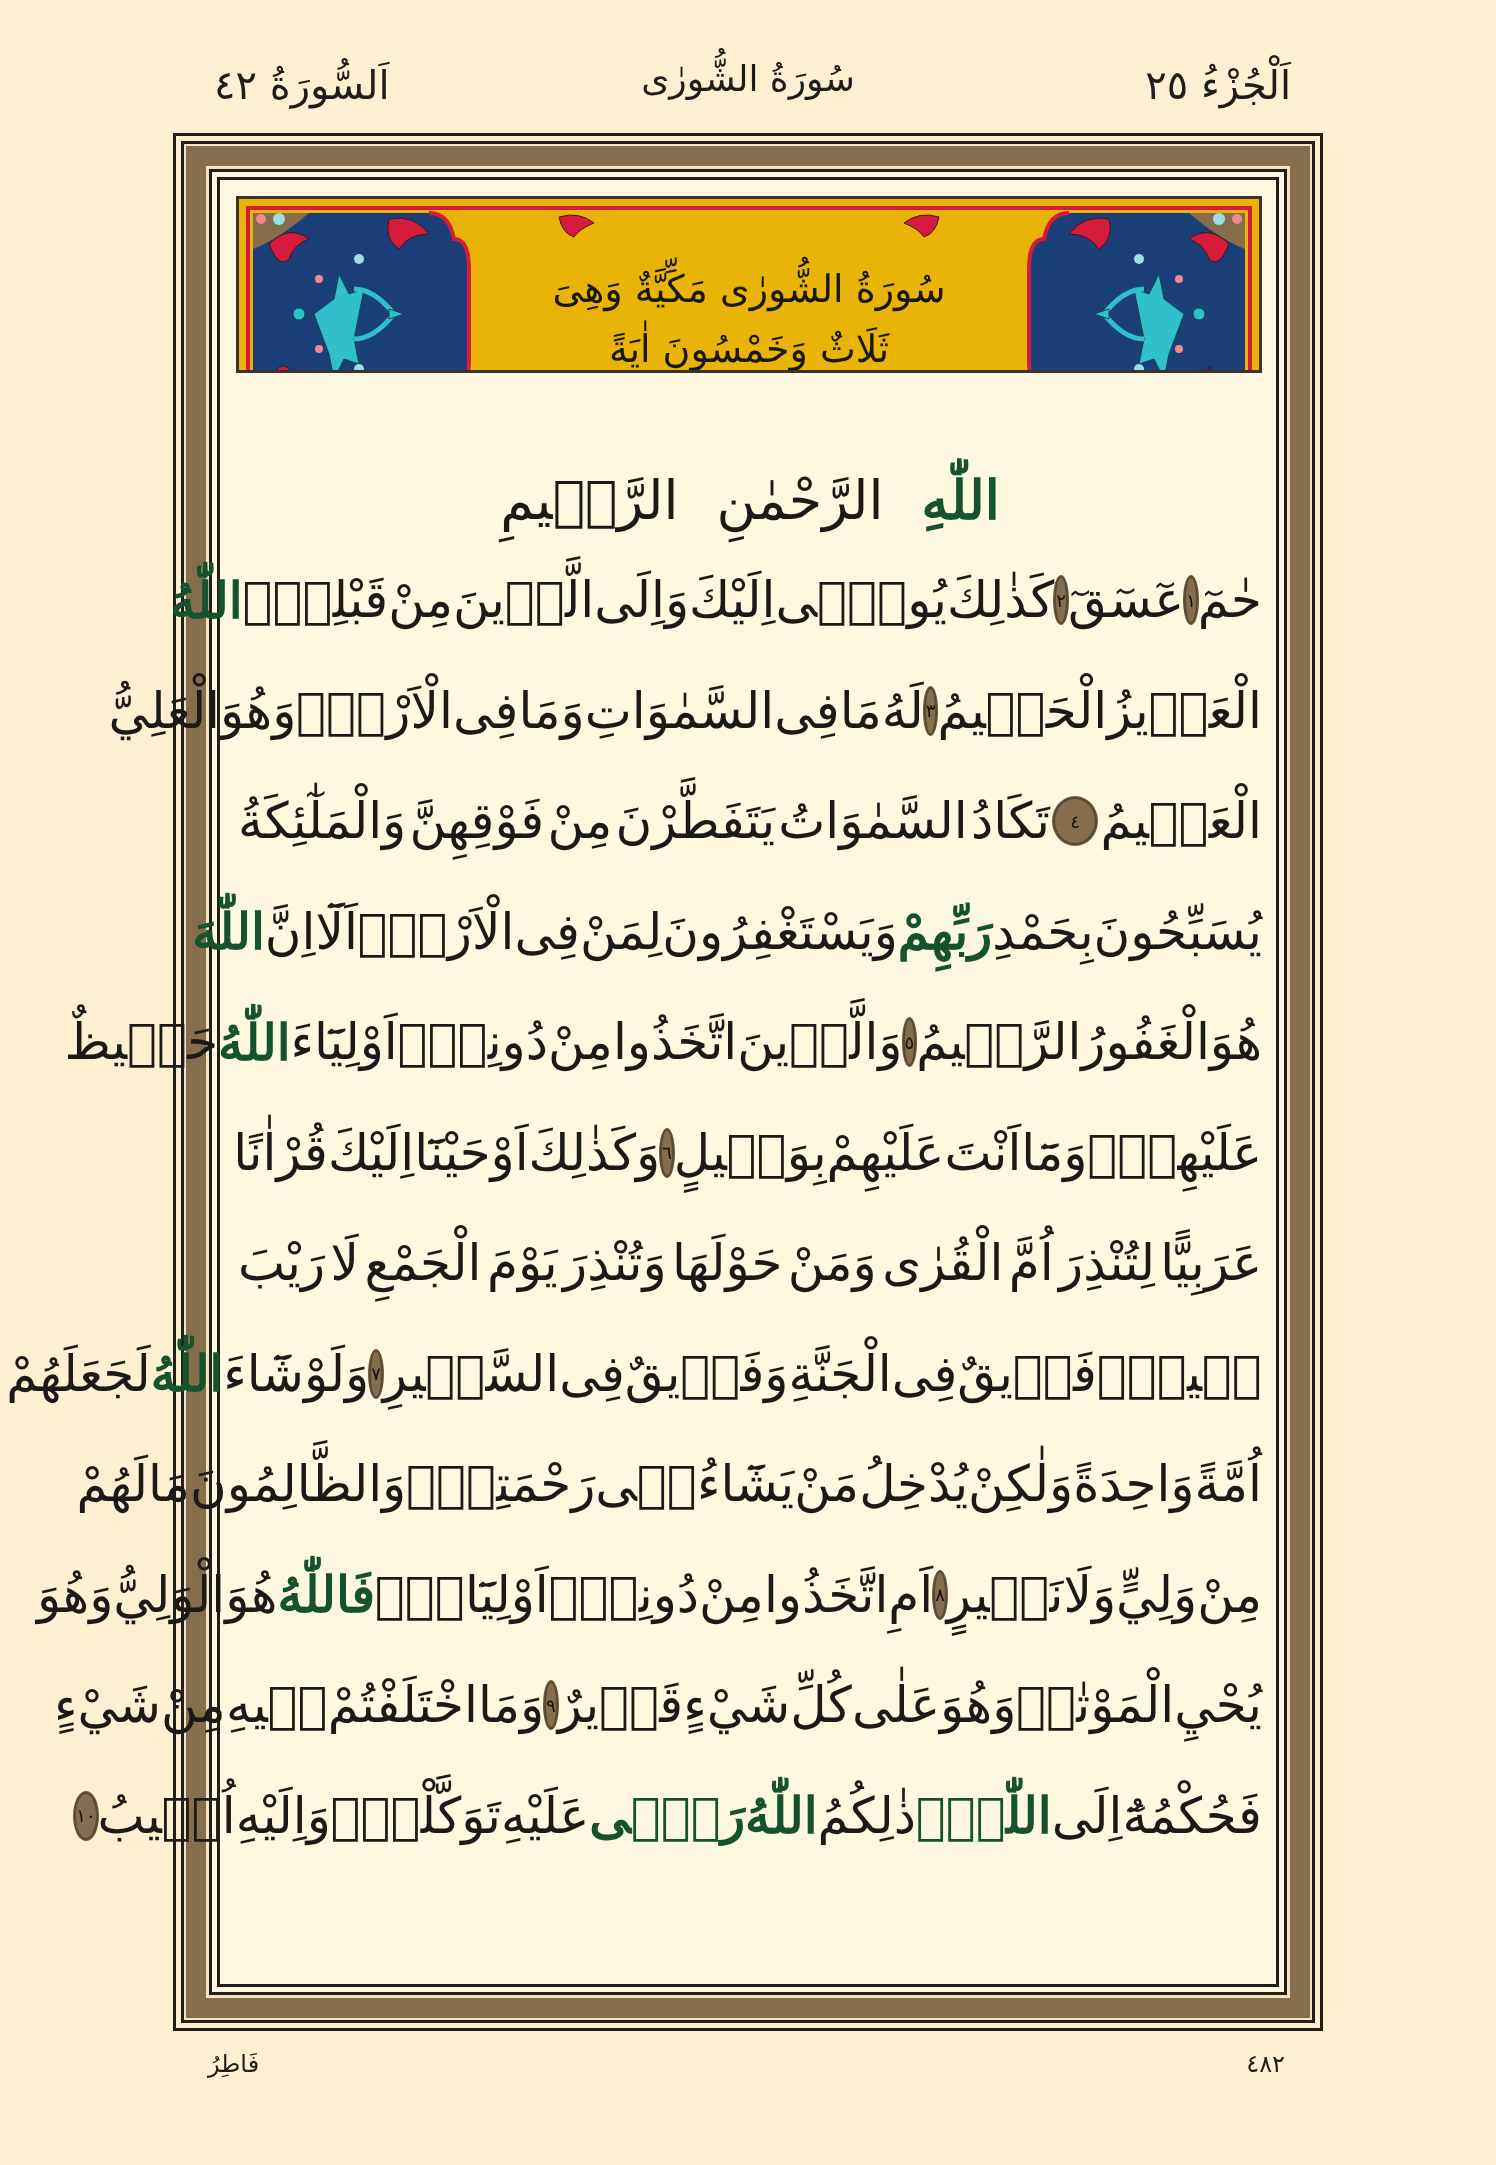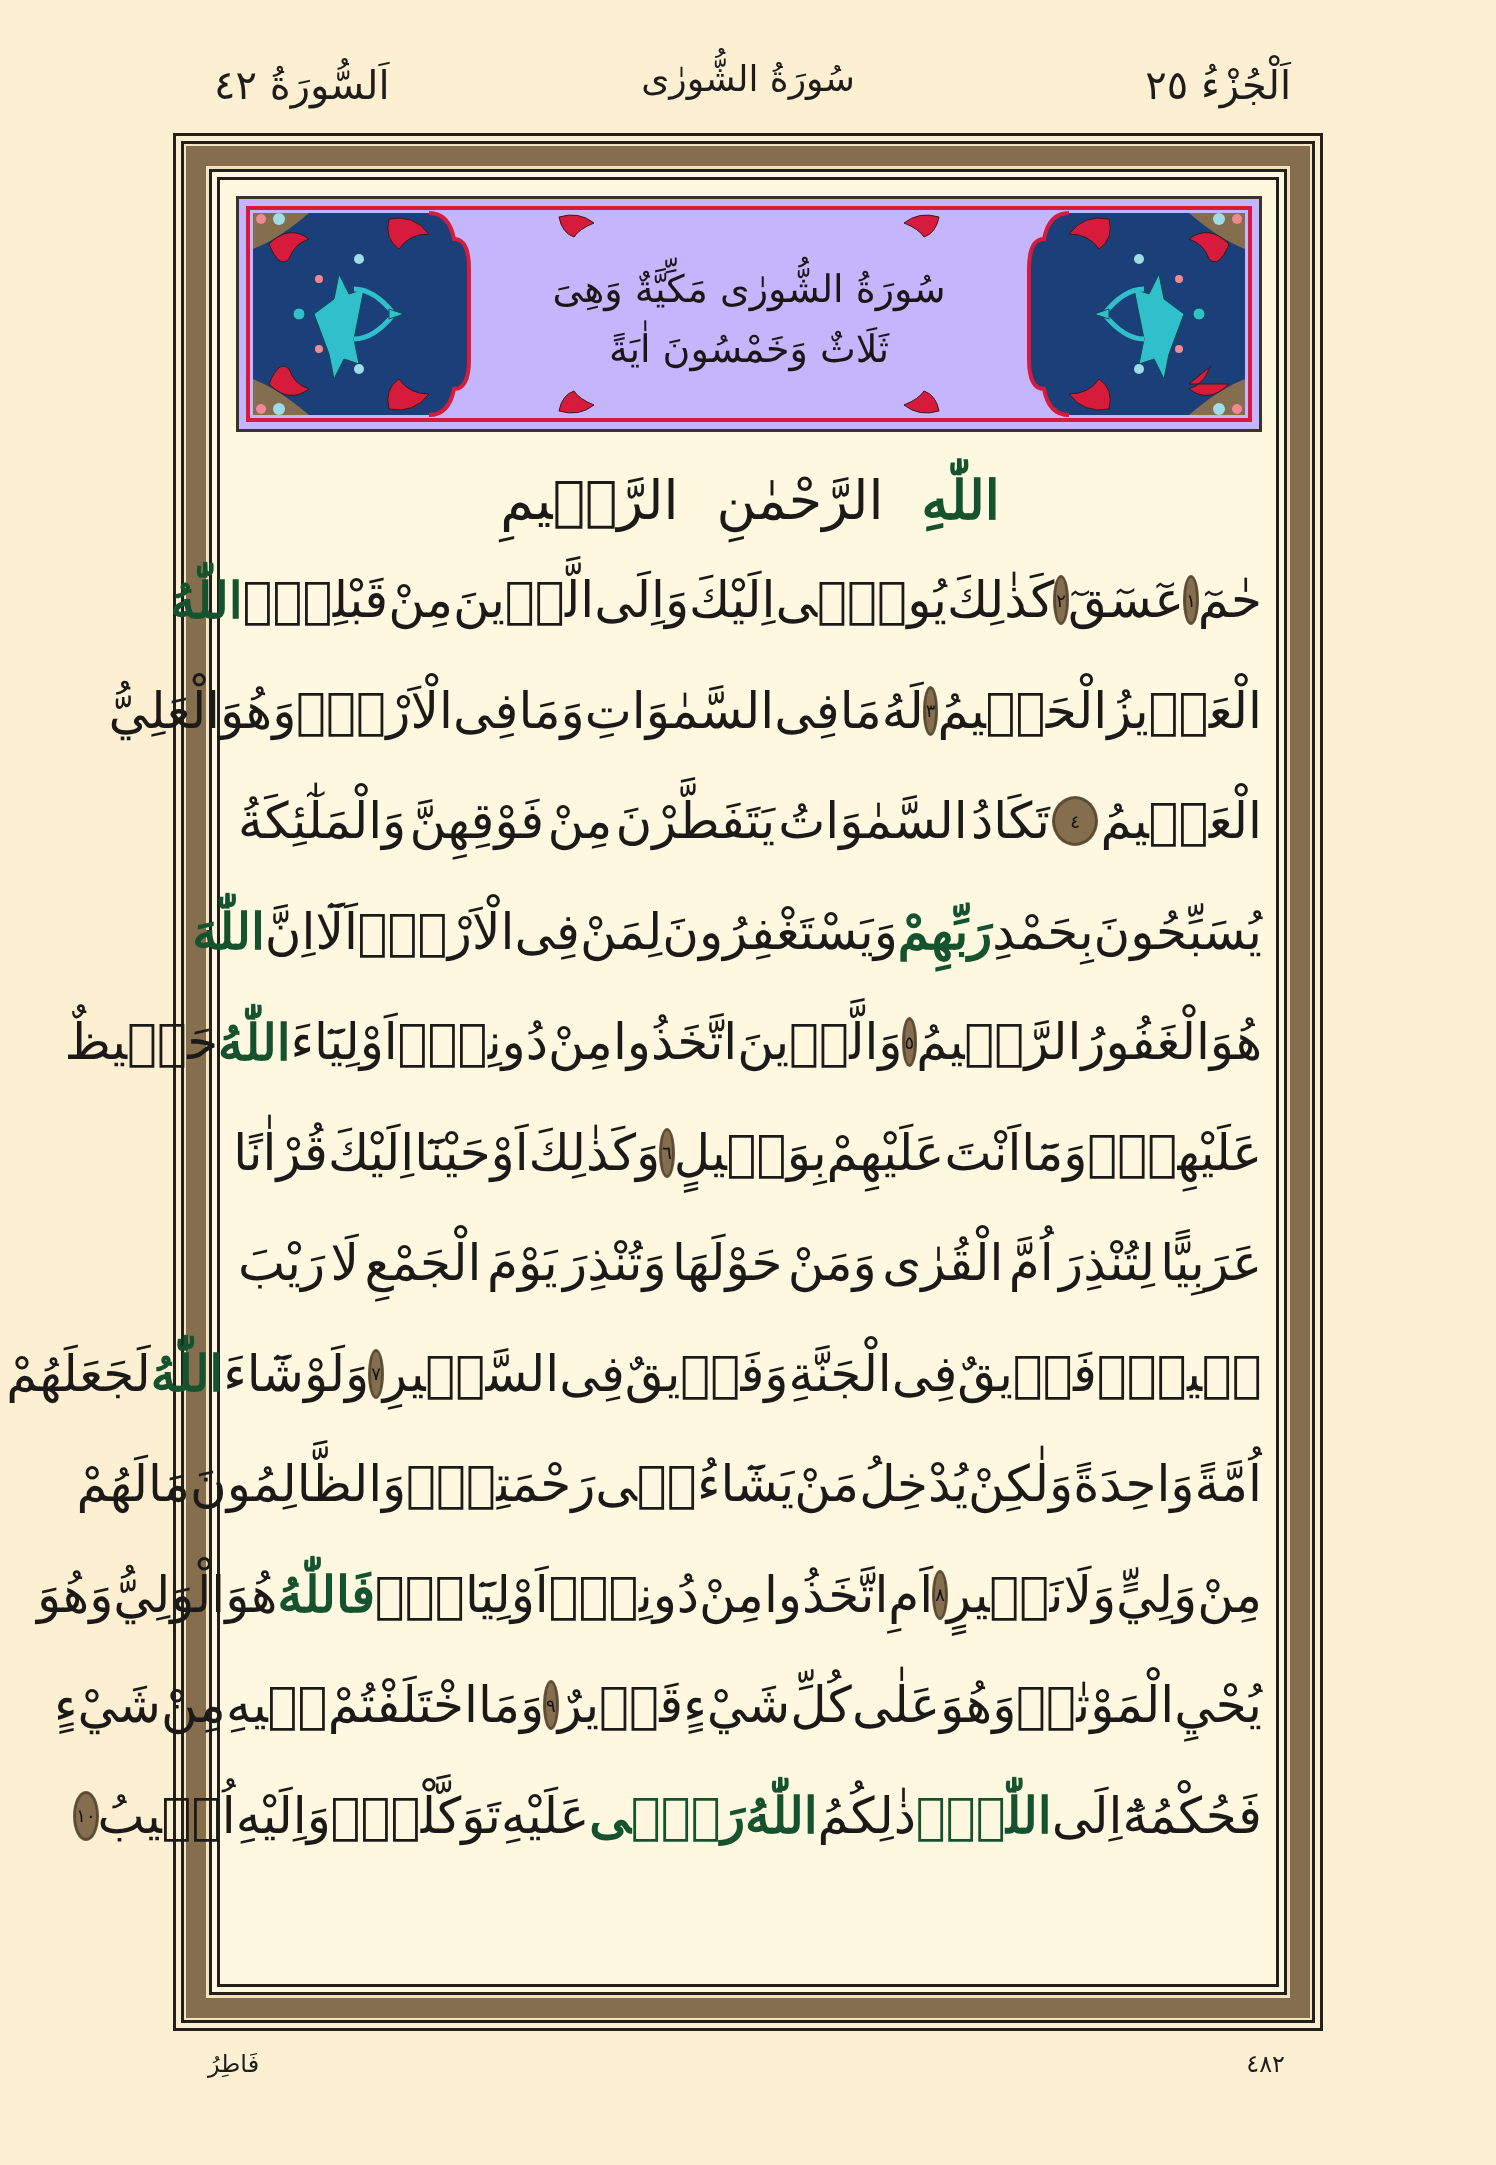--- a/index.html
+++ b/index.html
@@ -11,21 +11,21 @@
 
   
   .frame{position:absolute;left:173px;top:133px;width:1150px;height:1898px;box-sizing:border-box;border:3px solid #221f1c;background:#fdf0d2;}
   .f2{position:absolute;left:5px;top:5px;right:5px;bottom:5px;border:3px solid #221f1c;background:#f2e2bd;}
   .f3{position:absolute;left:2px;top:2px;right:2px;bottom:2px;background:#846e4d;}
   .f4{position:absolute;left:20px;top:20px;right:20px;bottom:20px;border:2px solid #f2e2bd;background:#f2e2bd;}
   .f5{position:absolute;left:1px;top:1px;right:1px;bottom:1px;border:3px solid #221f1c;background:#fef8e0;}
   .f6{position:absolute;left:5px;top:5px;right:5px;bottom:5px;border:3px solid #221f1c;background:#fef8e0;}
 
   
-  .panel{position:absolute;left:236px;top:196px;width:1026px;height:236px;box-sizing:border-box;border:3px solid #3a332b;background:#c4b5fd;overflow:hidden;}
+  .panel{position:absolute;left:236px;top:196px;width:1026px;height:177px;box-sizing:border-box;border:3px solid #3a332b;background:#eab308;overflow:hidden;}
   .panel svg{position:absolute;left:0;top:0;}
   .panel-title{position:absolute;left:0;right:0;top:60px;text-align:center;direction:rtl;font-size:38px;line-height:60px;color:#1a1816;font-family:"DejaVu Serif",serif;}
 
   
   .lines{position:absolute;left:238px;width:1024px;top:455px;direction:rtl;}
   .line{height:110.5px;display:flex;align-items:center;justify-content:space-between;font-size:50px;white-space:nowrap;font-family:"DejaVu Serif",serif;}
   .line.bism{justify-content:center;gap:38px;font-size:54px;height:90px;}
   .seg{display:inline-block;}
   .red{color:#14532d;font-weight:bold;}
   .marker{display:inline-flex;width:40px;height:44px;border-radius:50%;background:#846e4d;border:2px solid #5a4a35;align-items:center;justify-content:center;font-size:18px;color:#111;vertical-align:middle;box-shadow:0 0 0 1px #6e5b40;font-family:"DejaVu Sans",sans-serif;}

